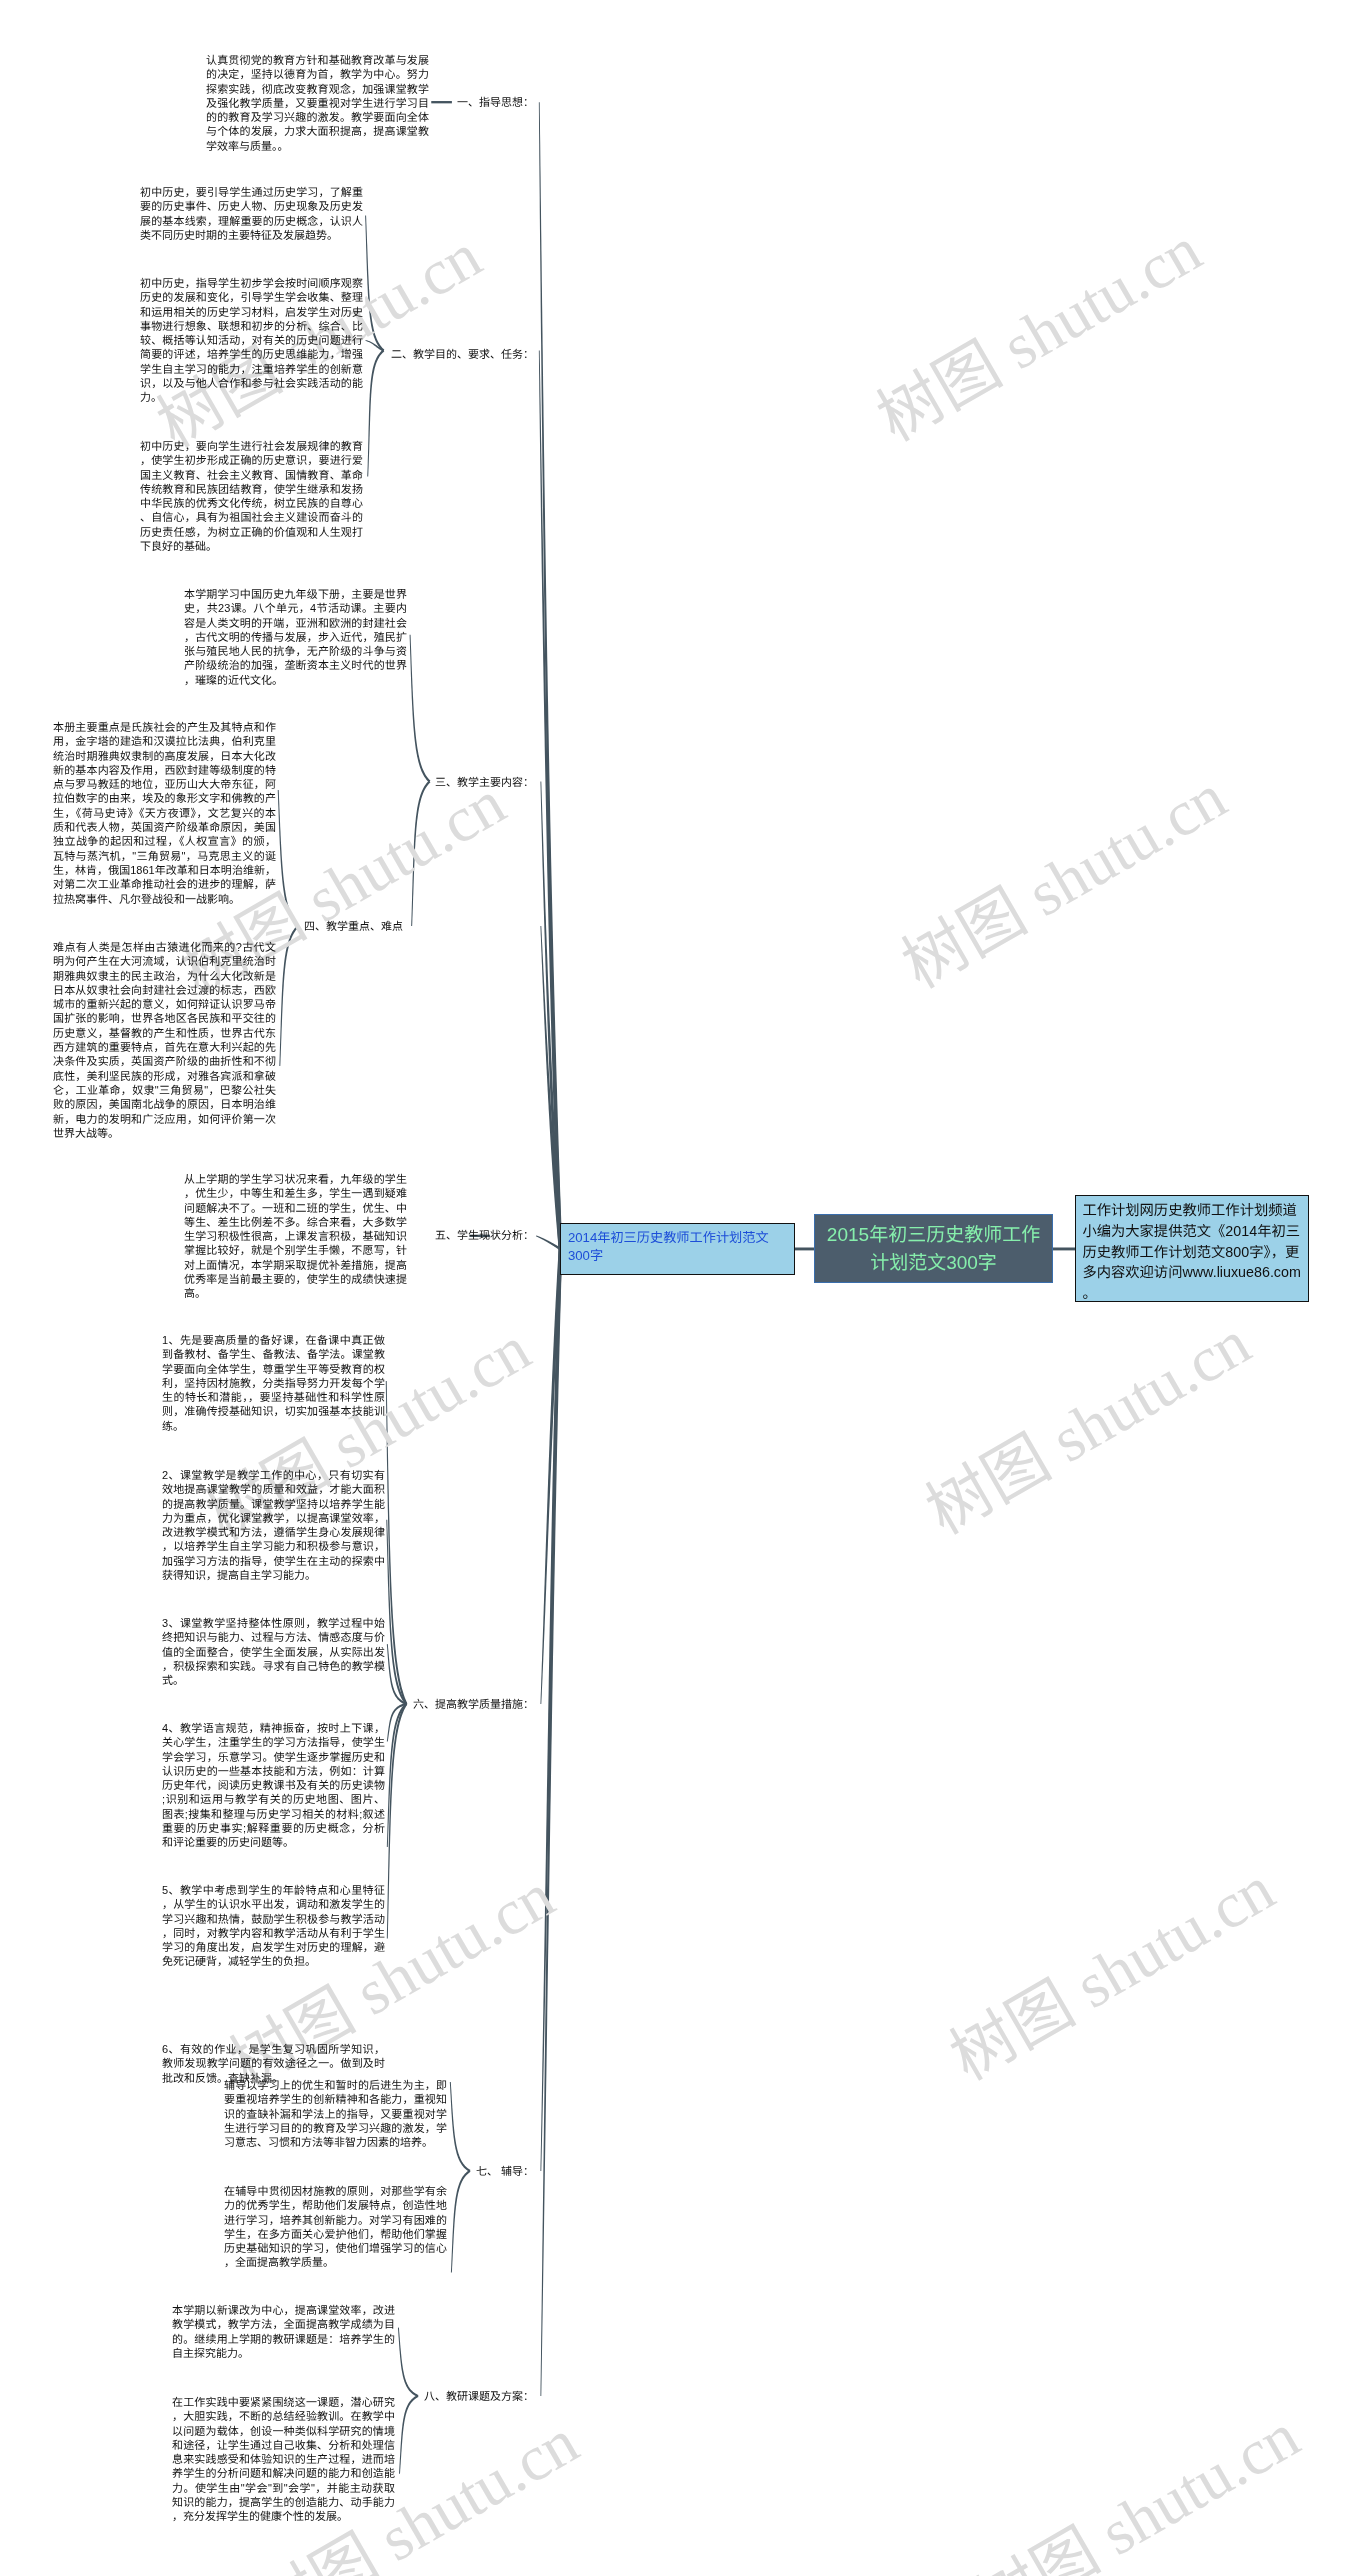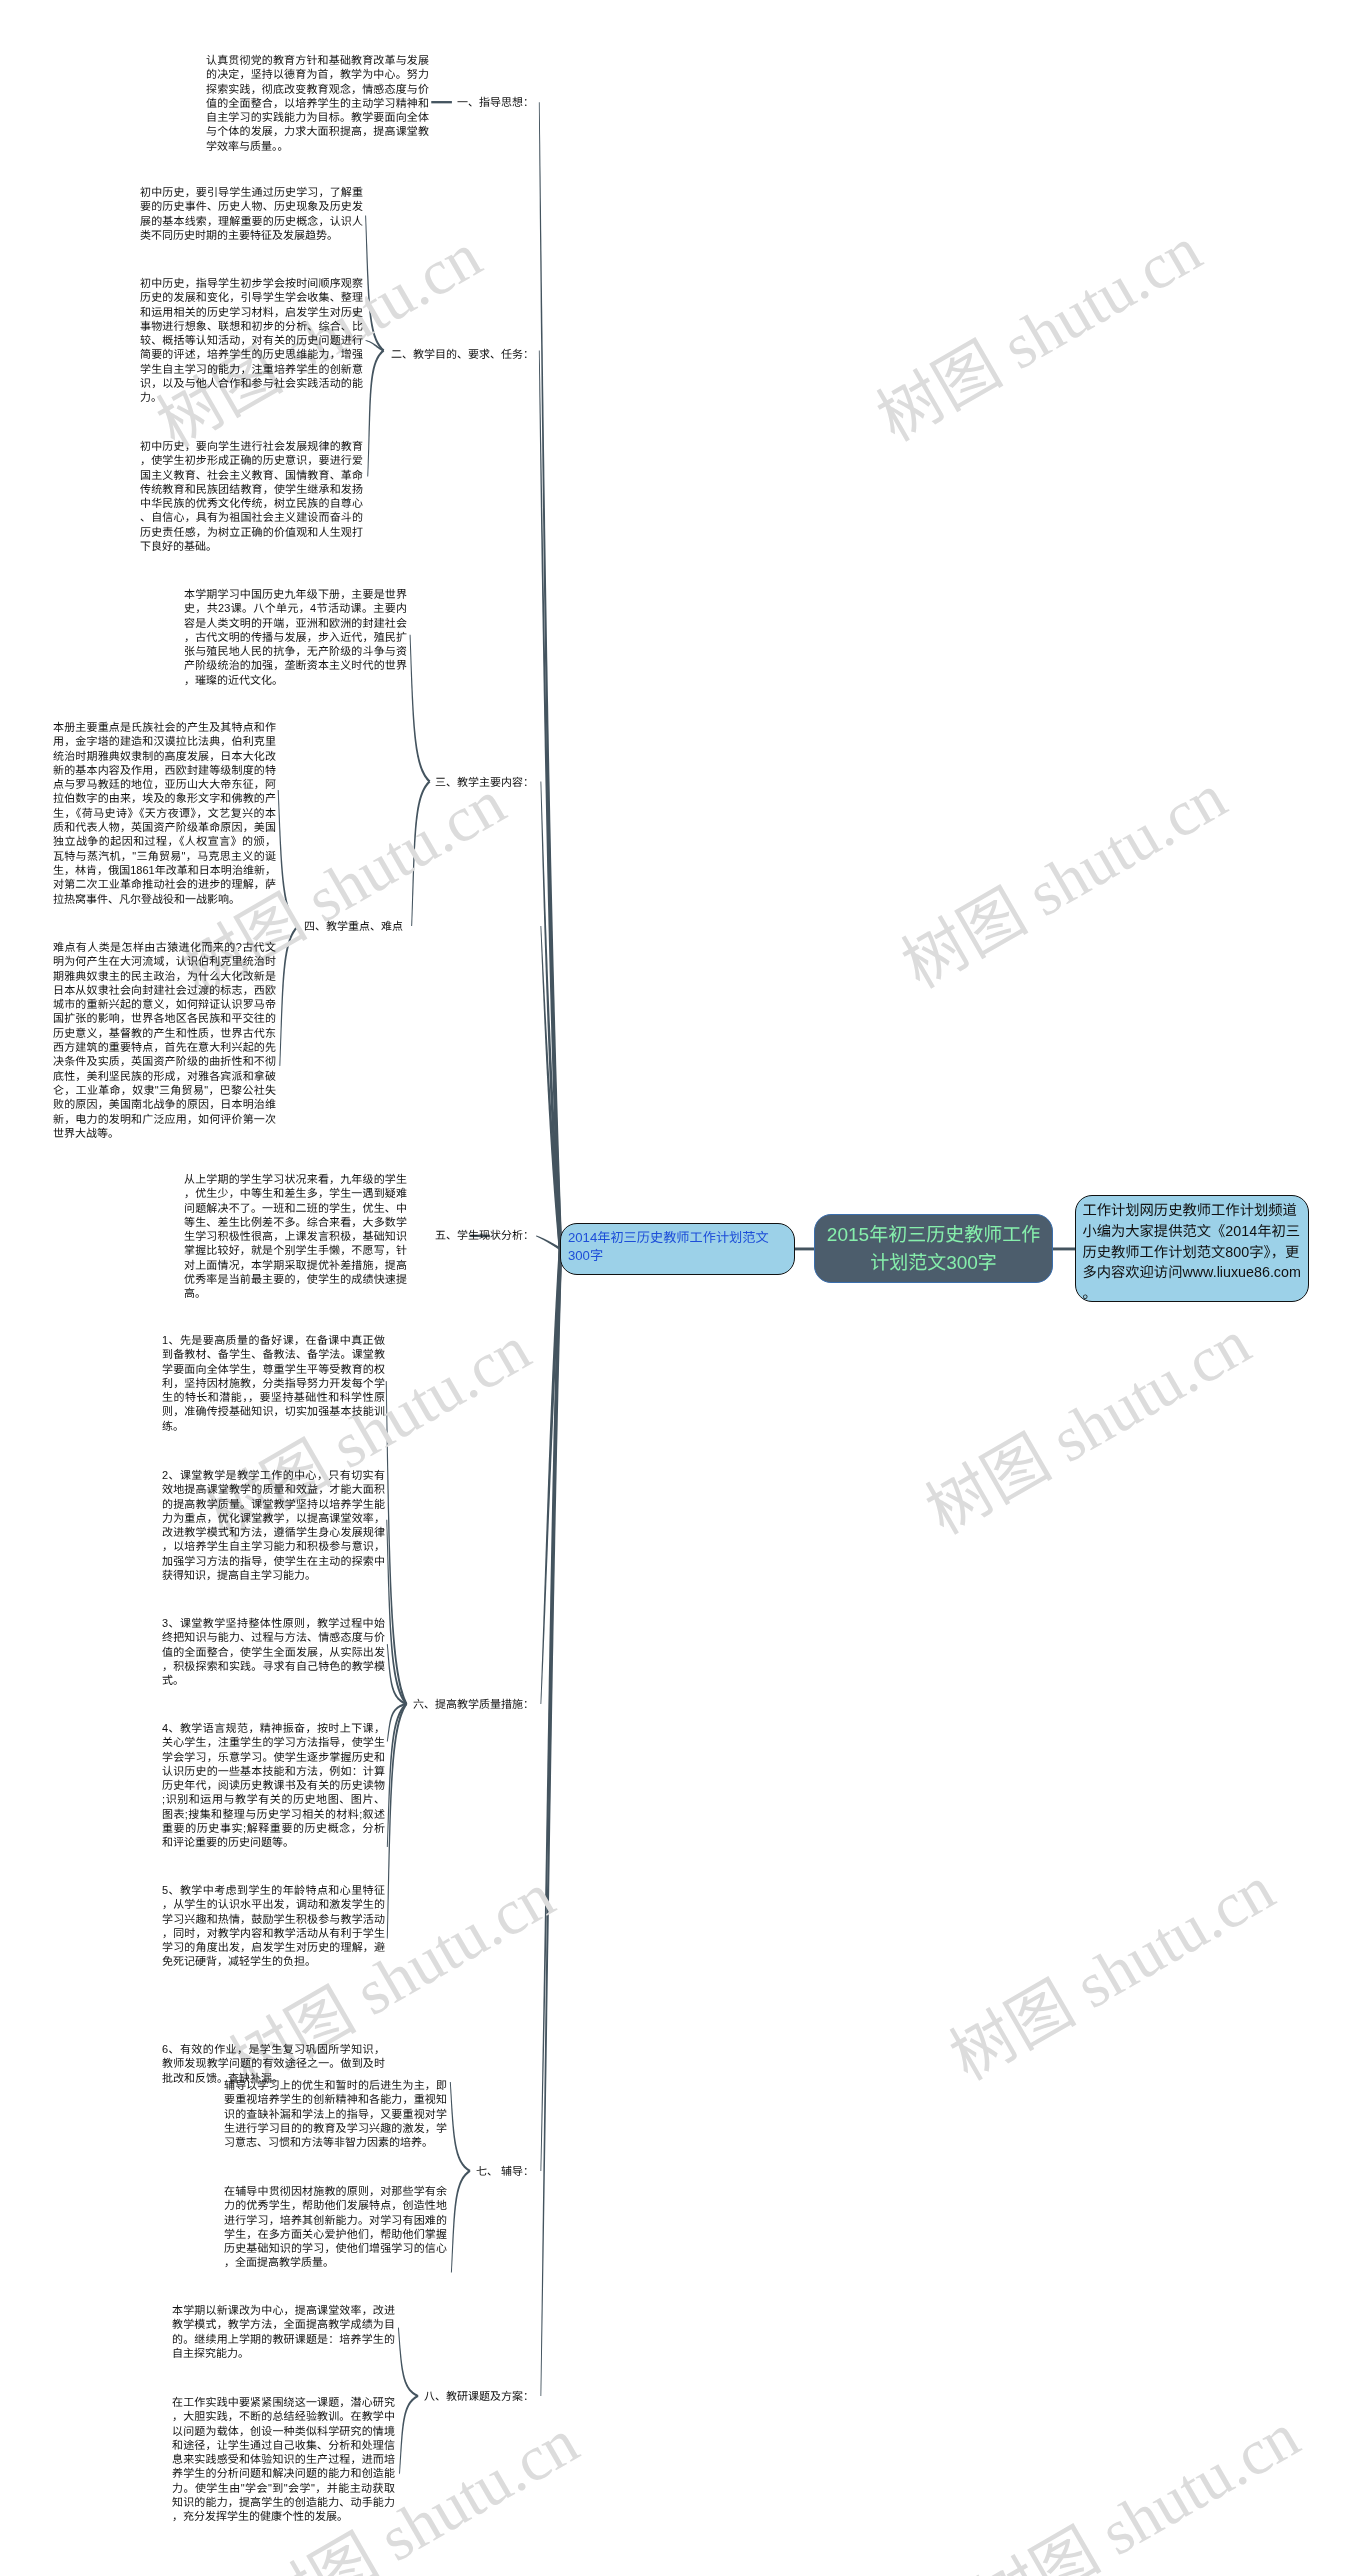--- a/index.html
+++ b/index.html
@@ -2,21 +2,21 @@
 <html lang="zh-CN" style="font-size:8.5px"><head>
 <meta charset="utf-8">
 <style>
 html,body{margin:0;padding:0;}
 body{width:1356px;height:2576px;background:#ffffff;position:relative;overflow:hidden;
  font-family:"Liberation Sans",sans-serif;}
 #stage{position:absolute;left:0;top:0;width:1356px;height:2576px;overflow:hidden;}
 svg#links{position:absolute;left:0;top:0;width:1356px;height:2576px;}
 .note{position:absolute;font-size:11px;line-height:14.3px;color:#111111;text-align:justify;line-break:anywhere;}
 .blabel{position:absolute;font-size:11px;line-height:17px;color:#111111;white-space:nowrap;text-align:right;}
-.nodebox{position:absolute;box-sizing:border-box;border-radius:17px;}
+.nodebox{position:absolute;box-sizing:border-box;border-radius:0;}
 #root-node{display:flex;align-items:center;justify-content:center;text-align:center;
   background:#4c5d6c;color:#86efac;border:1.3px solid #3a6ead;font-size:19px;line-height:28px;padding:0 6.4px;line-break:anywhere;}
 #child-node{background:#9cd1e8;color:#1d4ed8;border:1.1px solid #111111;font-size:13.2px;line-height:18px;padding:5.3px 6.9px;}
 #note-node{background:#9cd1e8;color:#101010;border:1.1px solid #111111;font-size:14.3px;line-height:20.7px;padding:4.2px 6.4px;line-break:anywhere;}
 .wm{position:absolute;color:#dcdcdc;font-family:"Liberation Serif",serif;font-size:64px;
  white-space:nowrap;transform:rotate(-30deg);transform-origin:0 100%;line-height:1;}
 </style>
 </head>
 <body>
 
@@ -58,21 +58,21 @@
 <div class="wm" style="left:900px;top:388px;">树图 shutu.cn</div>
 <div class="wm" style="left:204px;top:941px;">树图 shutu.cn</div>
 <div class="wm" style="left:925px;top:935px;">树图 shutu.cn</div>
 <div class="wm" style="left:229px;top:1487px;">树图 shutu.cn</div>
 <div class="wm" style="left:949px;top:1481px;">树图 shutu.cn</div>
 <div class="wm" style="left:253px;top:2034px;">树图 shutu.cn</div>
 <div class="wm" style="left:973px;top:2027px;">树图 shutu.cn</div>
 <div class="wm" style="left:277px;top:2580px;">树图 shutu.cn</div>
 <div class="wm" style="left:998px;top:2574px;">树图 shutu.cn</div>
 
-<div class="note" style="left:206px;top:53px;width:223px;">认真贯彻党的教育方针和基础教育改革与发展的决定，坚持以德育为首，教学为中心。努力探索实践，彻底改变教育观念，情感态度与价值的全面整合，以培养学生的主动学习精神和自主学习的实践能力为目标。教学要面向全体与个体的发展，力求大面积提高，提高课堂教学效率与质量。。</div>
+<div class="note" style="left:206px;top:53px;width:223px;">认真贯彻党的教育方针和基础教育改革与发展的决定，坚持以德育为首，教学为中心。努力探索实践，彻底改变教育观念，加强课堂教学及强化教学质量，又要重视对学生进行学习目的的教育及学习兴趣的激发。教学要面向全体与个体的发展，力求大面积提高，提高课堂教学效率与质量。。</div>
 <div class="note" style="left:140px;top:185px;width:223px;">初中历史，要引导学生通过历史学习，了解重要的历史事件、历史人物、历史现象及历史发展的基本线索，理解重要的历史概念，认识人类不同历史时期的主要特征及发展趋势。</div>
 <div class="note" style="left:140px;top:439px;width:223px;">初中历史，要向学生进行社会发展规律的教育，使学生初步形成正确的历史意识，要进行爱国主义教育、社会主义教育、国情教育、革命传统教育和民族团结教育，使学生继承和发扬中华民族的优秀文化传统，树立民族的自尊心、自信心，具有为祖国社会主义建设而奋斗的历史责任感，为树立正确的价值观和人生观打下良好的基础。</div>
 <div class="note" style="left:140px;top:276px;width:223px;">初中历史，指导学生初步学会按时间顺序观察历史的发展和变化，引导学生学会收集、整理和运用相关的历史学习材料，启发学生对历史事物进行想象、联想和初步的分析、综合、比较、概括等认知活动，对有关的历史问题进行简要的评述，培养学生的历史思维能力，增强学生自主学习的能力，注重培养学生的创新意识，以及与他人合作和参与社会实践活动的能力。</div>
 <div class="note" style="left:184px;top:587px;width:223px;">本学期学习中国历史九年级下册，主要是世界史，共23课。八个单元，4节活动课。主要内容是人类文明的开端，亚洲和欧洲的封建社会，古代文明的传播与发展，步入近代，殖民扩张与殖民地人民的抗争，无产阶级的斗争与资产阶级统治的加强，垄断资本主义时代的世界，璀璨的近代文化。</div>
 <div class="note" style="left:53px;top:720px;width:223px;">本册主要重点是氏族社会的产生及其特点和作用，金字塔的建造和汉谟拉比法典，伯利克里统治时期雅典奴隶制的高度发展，日本大化改新的基本内容及作用，西欧封建等级制度的特点与罗马教廷的地位，亚历山大大帝东征，阿拉伯数字的由来，埃及的象形文字和佛教的产生，《荷马史诗》《天方夜谭》，文艺复兴的本质和代表人物，英国资产阶级革命原因，美国独立战争的起因和过程，《人权宣言》的颁，瓦特与蒸汽机，"三角贸易"，马克思主义的诞生，林肯，俄国1861年改革和日本明治维新，对第二次工业革命推动社会的进步的理解，萨拉热窝事件、凡尔登战役和一战影响。</div>
 <div class="note" style="left:53px;top:940px;width:223px;">难点有人类是怎样由古猿进化而来的?古代文明为何产生在大河流域，认识伯利克里统治时期雅典奴隶主的民主政治，为什么大化改新是日本从奴隶社会向封建社会过渡的标志，西欧城市的重新兴起的意义，如何辩证认识罗马帝国扩张的影响，世界各地区各民族和平交往的历史意义，基督教的产生和性质，世界古代东西方建筑的重要特点，首先在意大利兴起的先决条件及实质，英国资产阶级的曲折性和不彻底性，美利坚民族的形成，对雅各宾派和拿破仑，工业革命，奴隶"三角贸易"，巴黎公社失败的原因，美国南北战争的原因，日本明治维新，电力的发明和广泛应用，如何评价第一次世界大战等。</div>
 <div class="note" style="left:184px;top:1172px;width:223px;">从上学期的学生学习状况来看，九年级的学生，优生少，中等生和差生多，学生一遇到疑难问题解决不了。一班和二班的学生，优生、中等生、差生比例差不多。综合来看，大多数学生学习积极性很高，上课发言积极，基础知识掌握比较好，就是个别学生手懒，不愿写，针对上面情况，本学期采取提优补差措施，提高优秀率是当前最主要的，使学生的成绩快速提高。</div>
 <div class="note" style="left:162px;top:1333px;width:223px;">1、先是要高质量的备好课，在备课中真正做到备教材、备学生、备教法、备学法。课堂教学要面向全体学生，尊重学生平等受教育的权利，坚持因材施教，分类指导努力开发每个学生的特长和潜能，，要坚持基础性和科学性原则，准确传授基础知识，切实加强基本技能训练。</div>
 <div class="note" style="left:162px;top:1468px;width:223px;">2、课堂教学是教学工作的中心，只有切实有效地提高课堂教学的质量和效益，才能大面积的提高教学质量。课堂教学坚持以培养学生能力为重点，优化课堂教学，以提高课堂效率，改进教学模式和方法，遵循学生身心发展规律，以培养学生自主学习能力和积极参与意识，加强学习方法的指导，使学生在主动的探索中获得知识，提高自主学习能力。</div>
 <div class="note" style="left:162px;top:1616px;width:223px;">3、课堂教学坚持整体性原则，教学过程中始终把知识与能力、过程与方法、情感态度与价值的全面整合，使学生全面发展，从实际出发，积极探索和实践。寻求有自己特色的教学模式。</div>

